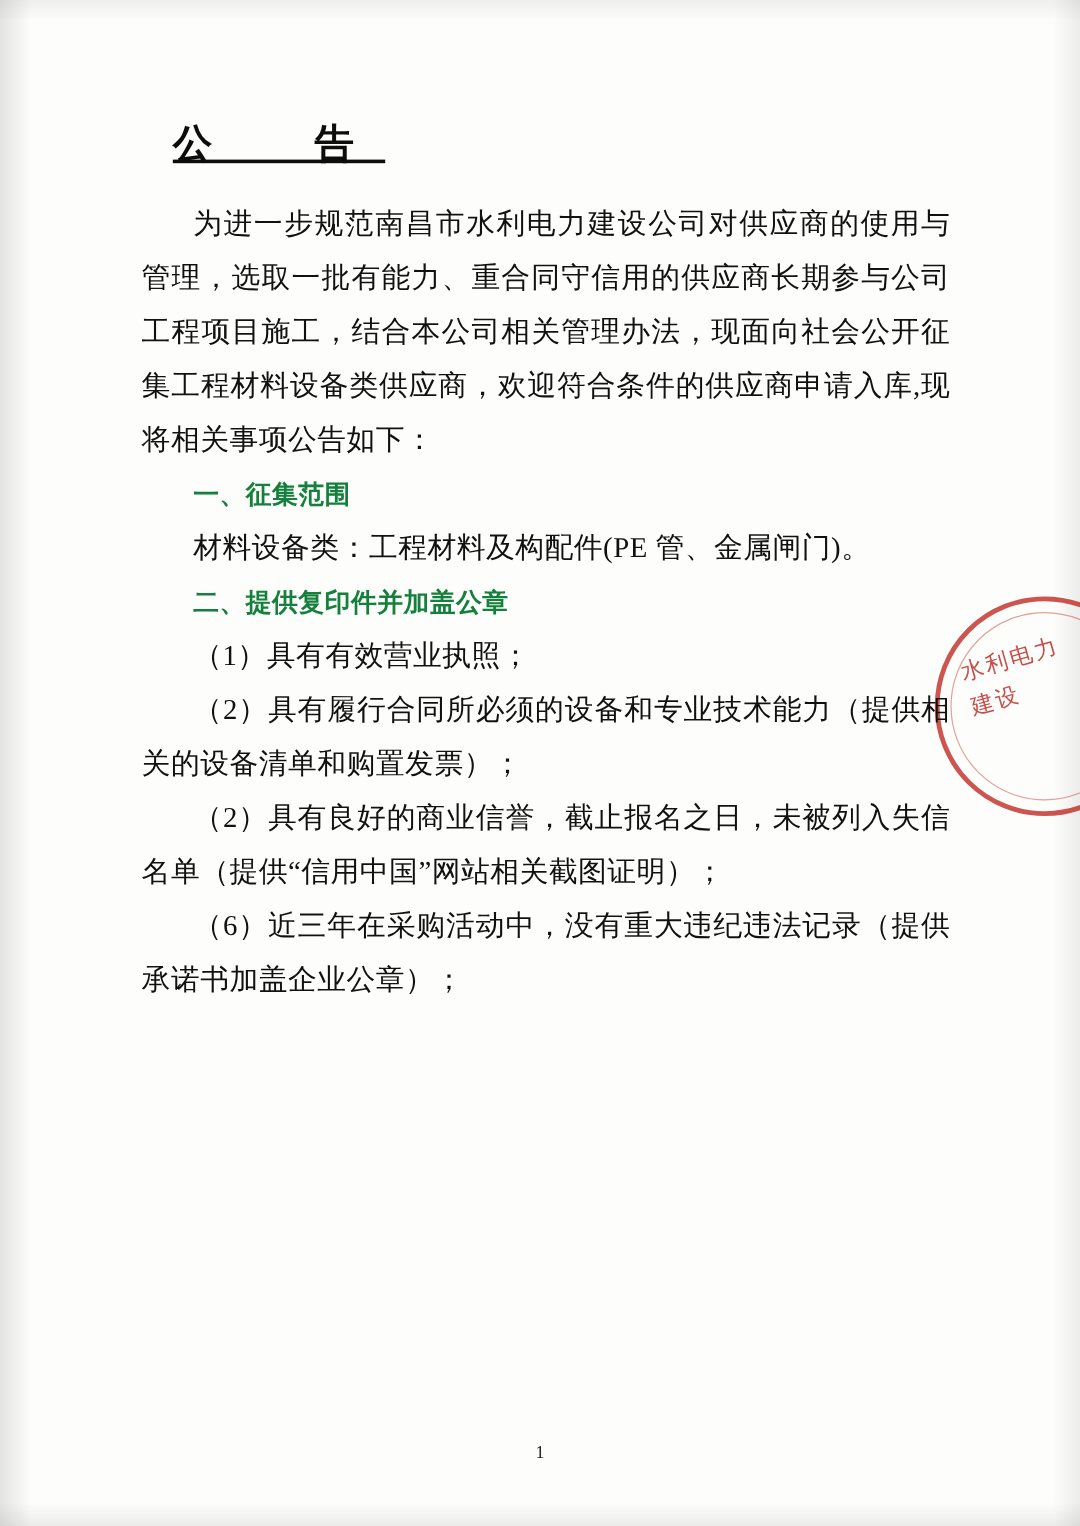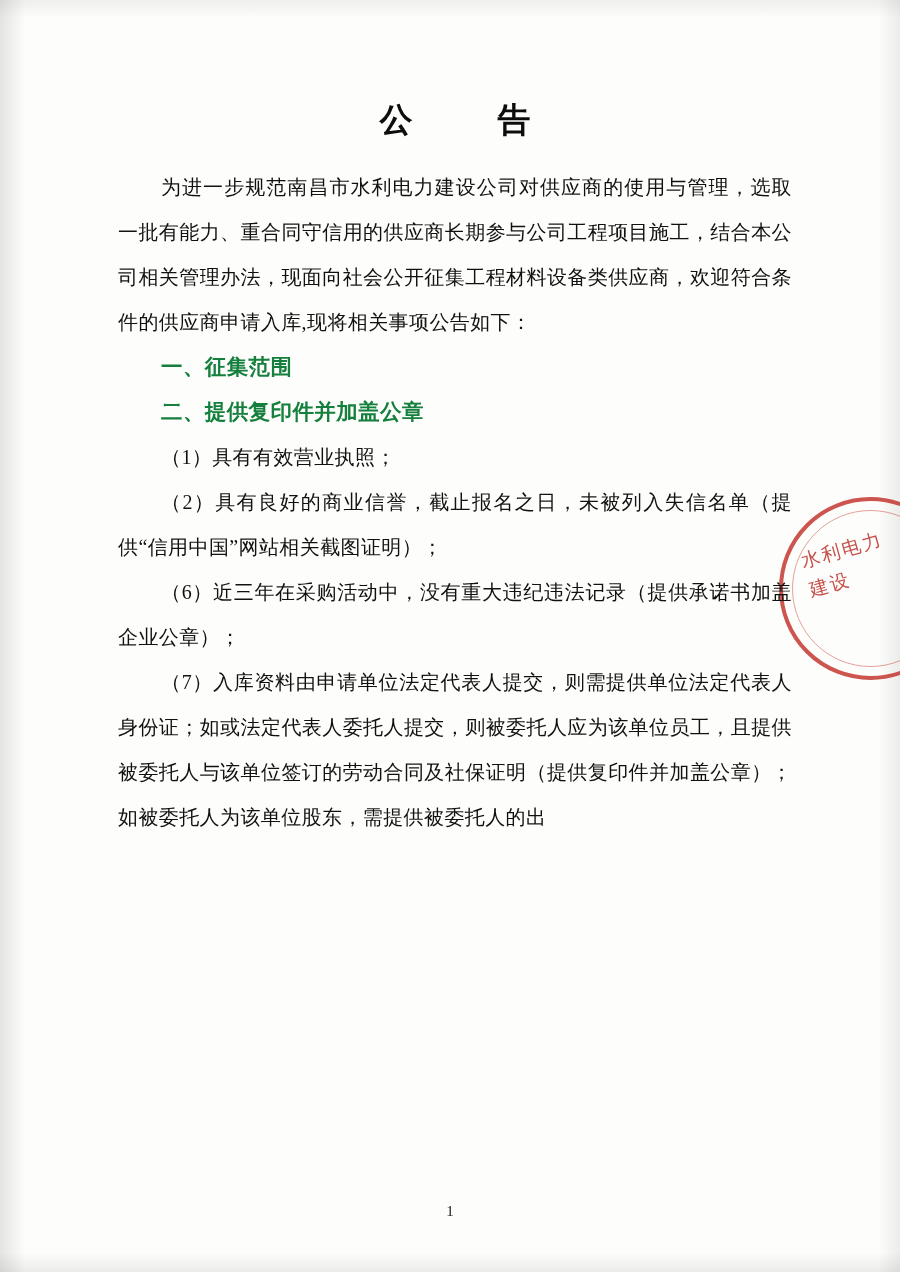--- a/index.html
+++ b/index.html
@@ -49,32 +49,32 @@
     pointer-events: none;
   }
 
   .content {
     position: relative;
     padding: 98px 108px 0 118px;
     z-index: 3;
   }
 
   .doc-title {
-    text-align: center;
     font-size: 33px;
     font-weight: bold;
     letter-spacing: 26px;
     text-indent: 26px;
     color: #0d0d0d;
     margin: 0 0 22px 0;
     font-family: "Liberation Serif", "DejaVu Serif", serif;
+    text-decoration: underline;
   }
 
   .para {
-    font-size: 20px;
+    font-size: 24px;
     line-height: 45px;
     color: #111;
     text-align: justify;
     margin: 0;
     letter-spacing: 0.4px;
   }
   .indent {
     text-indent: 43px;
   }
   .heading {
@@ -149,25 +149,26 @@
   <div class="seal-text">水利电力建设</div>
 
   <div class="content">
 
     <h1 class="doc-title">公　告</h1>
 
     <p class="para indent">为进一步规范南昌市水利电力建设公司对供应商的使用与管理，选取一批有能力、重合同守信用的供应商长期参与公司工程项目施工，结合本公司相关管理办法，现面向社会公开征集工程材料设备类供应商，欢迎符合条件的供应商申请入库,现将相关事项公告如下：</p>
 
     <p class="heading">一、征集范围</p>
 
+    <p class="para indent">材料设备类：工程材料及构配件(PE 管、金属闸门)。</p>
 
     <p class="heading">二、提供复印件并加盖公章</p>
 
     <p class="para indent">（1）具有有效营业执照；</p>
+    <p class="para indent">（2）具有履行合同所必须的设备和专业技术能力（提供相关的设备清单和购置发票）；</p>
     <p class="para indent">（2）具有良好的商业信誉，截止报名之日，未被列入失信名单（提供“信用中国”网站相关截图证明）；</p>
     <p class="para indent">（6）近三年在采购活动中，没有重大违纪违法记录（提供承诺书加盖企业公章）；</p>
-    <p class="para indent">（7）入库资料由申请单位法定代表人提交，则需提供单位法定代表人身份证；如或法定代表人委托人提交，则被委托人应为该单位员工，且提供被委托人与该单位签订的劳动合同及社保证明（提供复印件并加盖公章）；如被委托人为该单位股东，需提供被委托人的出</p>
 
   </div>
 
   <div class="page-number">1</div>
 
 </div>
 
 </body></html>

